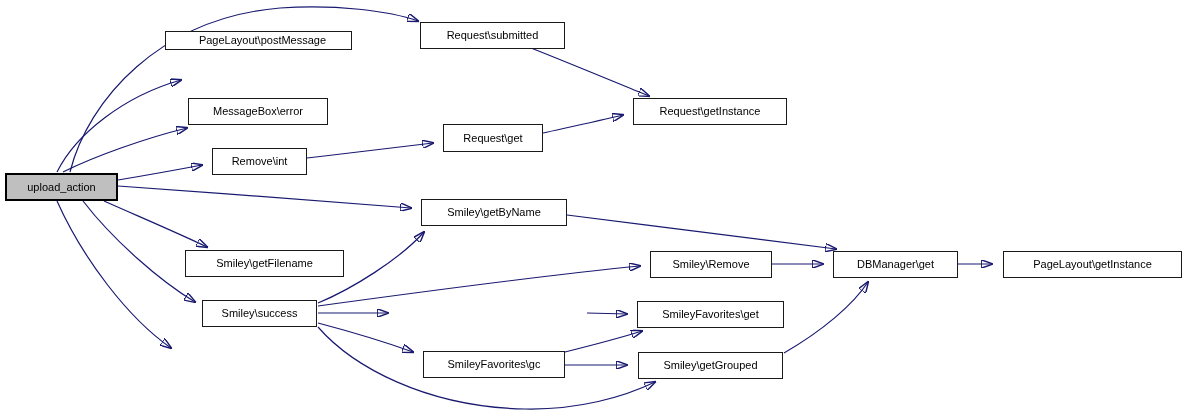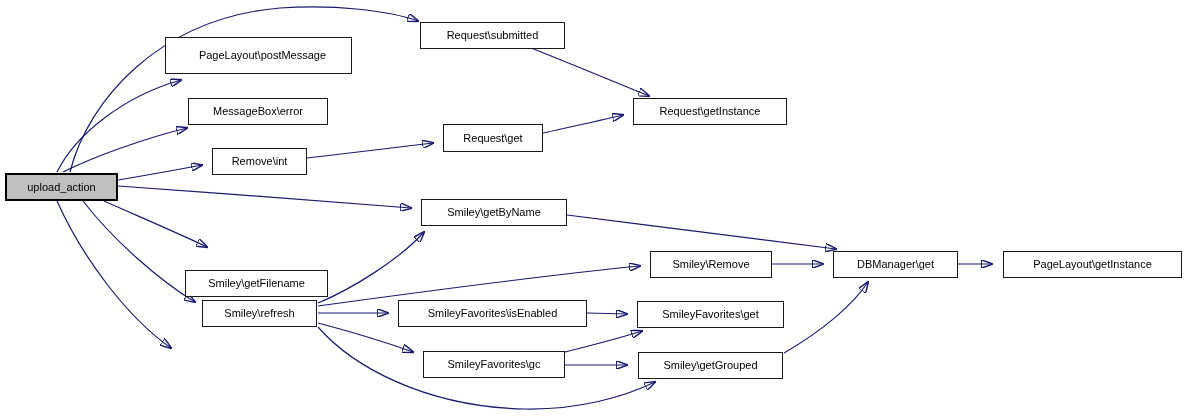--- a/index.html
+++ b/index.html
@@ -79,42 +79,41 @@
     <path d="M 772,264 L 823,264" marker-end="url(#arrow)"></path>
     <path d="M 587,313 L 627,314" marker-end="url(#arrow)"></path>
     <path d="M 565,352 C 593,345 620,338 642,331" marker-end="url(#arrow)"></path>
     <path d="M 565,365 L 627,365" marker-end="url(#arrow)"></path>
     <path d="M 784,353 C 822,331 853,305 868,282" marker-end="url(#arrow)"></path>
     <path d="M 958,264 L 992,264" marker-end="url(#arrow)"></path>
   </svg>
 
   <div class="node root" style="left:5px; top:173px; width:113px; height:28px;">upload_action</div>
 
-  <div class="node" style="left:165px; top:37px; width:187px; height:37px;padding-left:8px;">PageLayout\postMessage</div>
+  <div class="node" style="left:165px; top:31px; width:187px; height:19px;padding-left:8px;">PageLayout\postMessage</div>
 
   <div class="node" style="left:188px; top:98px; width:140px;">MessageBox\error</div>
 
   <div class="node" style="left:212px; top:148px; width:95px;">Remove\int</div>
 
   <div class="node" style="left:420px; top:22px; width:145px;">Request\submitted</div>
 
   <div class="node" style="left:443px; top:124px; width:100px; height:28px;">Request\get</div>
 
   <div class="node" style="left:633px; top:98px; width:154px;">Request\getInstance</div>
 
   <div class="node" style="left:421px; top:199px; width:146px;">Smiley\getByName</div>
 
-  <div class="node" style="left:185px; top:250px; width:143px;margin-top:20px;">Smiley\getFilename</div>
+  <div class="node" style="left:185px; top:250px; width:159px;">Smiley\getFilename</div>
 
-  <div class="node" style="left:202px; top:300px; width:115px;">Smiley\refresh</div>
+  <div class="node" style="left:202px; top:300px; width:115px;">Smiley\success</div>
 
 
   <div class="node" style="left:650px; top:251px; width:122px;">Smiley\Remove</div>
 
-  <div class="node" style="left:398px; top:300px; width:189px;">SmileyFavorites\isEnabled</div>
 
   <div class="node" style="left:423px; top:351px; width:142px;">SmileyFavorites\gc</div>
 
   <div class="node" style="left:637px; top:301px; width:147px;">SmileyFavorites\get</div>
 
   <div class="node" style="left:638px; top:352px; width:145px;text-align:center;">Smiley\getGrouped</div>
 
   <div class="node" style="left:833px; top:251px; width:125px;">DBManager\get</div>
 
   <div class="node" style="left:1003px; top:251px; width:179px;">PageLayout\getInstance</div>

